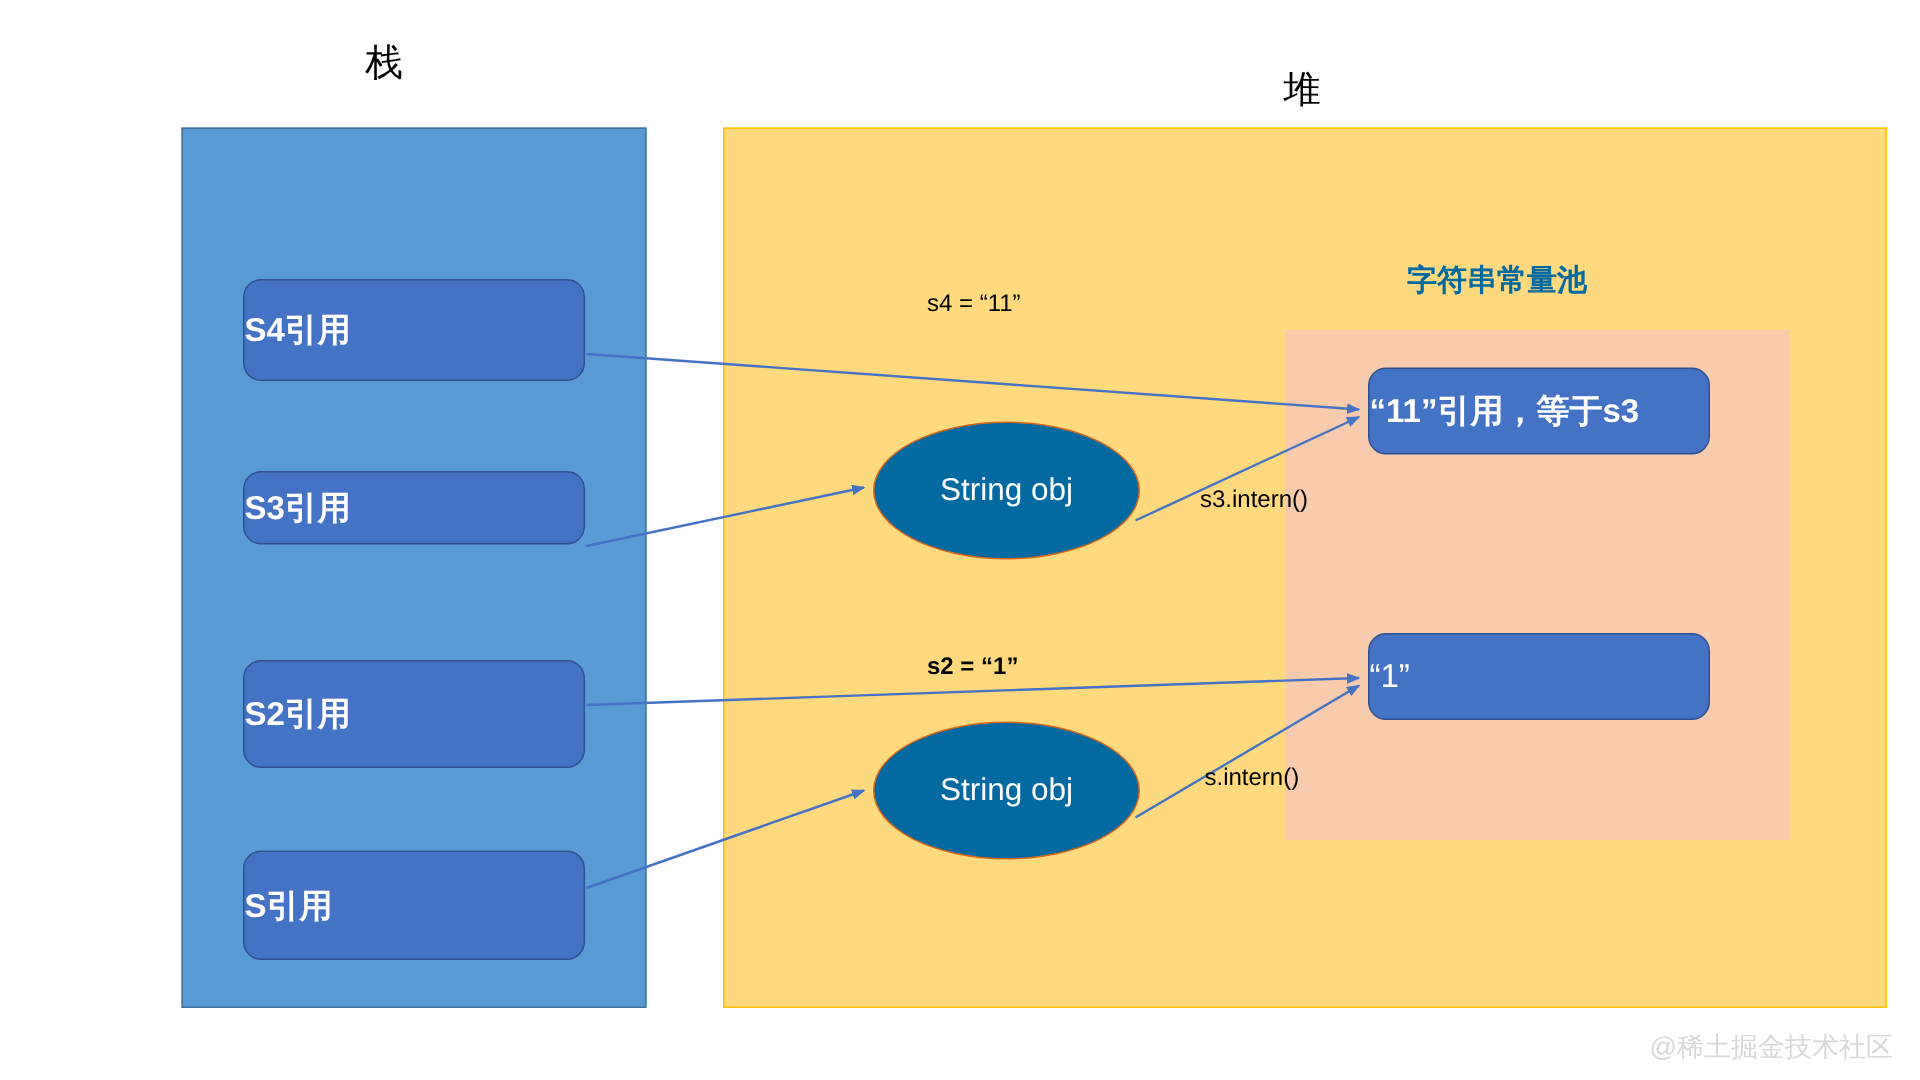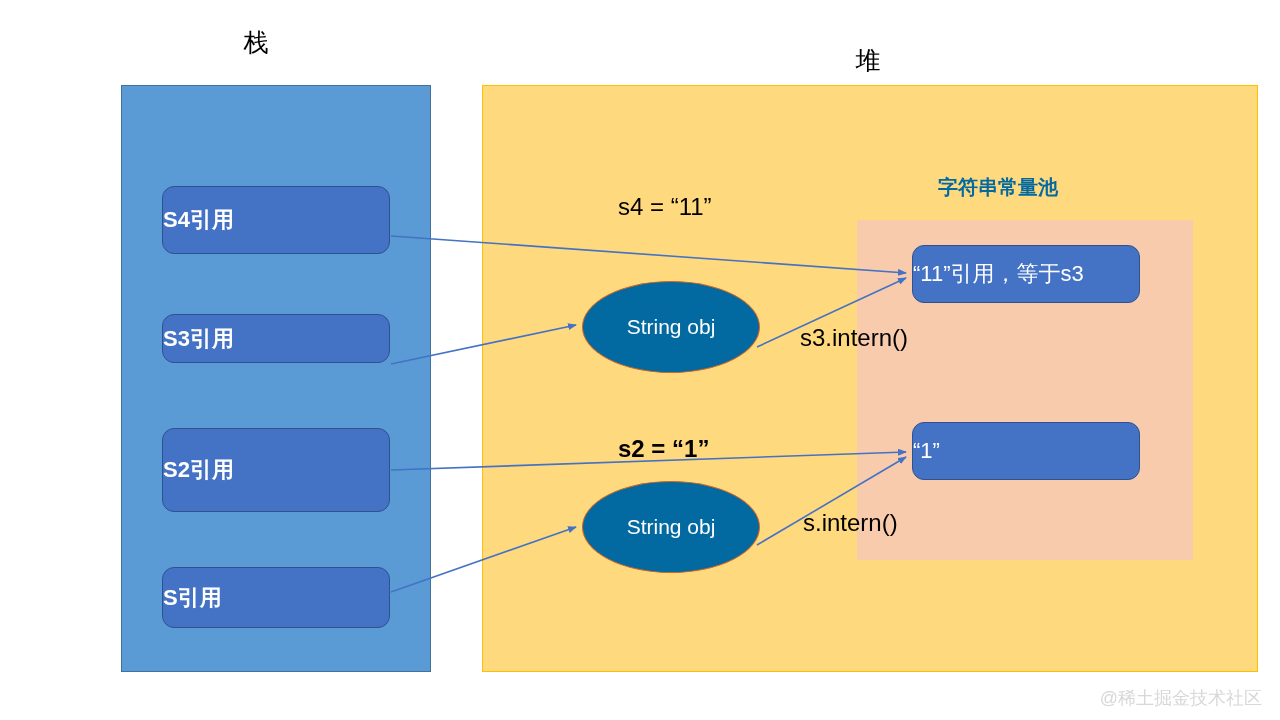--- a/index.html
+++ b/index.html
@@ -59,24 +59,24 @@
     align-items: center;
     justify-content: flex-start;
     color: #ffffff;
     font-size: 22px;
     font-weight: bold;
     white-space: nowrap;
   }
 
   .stack-s4 { left: 162px; top: 186px; width: 228px; height: 68px; }
   .stack-s3 { left: 162px; top: 314px; width: 228px; height: 49px; }
-  .stack-s2 { left: 162px; top: 428px; width: 228px; height: 84px; }
-  .stack-s  { left: 162px; top: 567px; width: 228px; height: 61px; }
+  .stack-s2 { left: 162px; top: 440px; width: 228px; height: 72px; }
+  .stack-s  { left: 162px; top: 567px; width: 228px; height: 73px; }
 
-  .pool-box-11 { left: 912px; top: 245px; width: 228px; height: 58px; font-weight: normal; }
+  .pool-box-11 { left: 912px; top: 245px; width: 228px; height: 58px; font-weight: bold; }
   .pool-box-1  { left: 912px; top: 422px; width: 228px; height: 58px; font-weight: normal; }
 
   
   .ellipse-orange {
     width: 178px; height: 92px;
     background: #0369a1;
     border: 1px solid #D4651C;
     border-radius: 50%;
     box-sizing: border-box;
     display: flex;
@@ -84,21 +84,21 @@
     justify-content: center;
     color: #ffffff;
     font-size: 21px;
     white-space: nowrap;
   }
   .ellipse-1 { left: 582px; top: 281px; }
   .ellipse-2 { left: 582px; top: 481px; }
 
   
   .edge-label {
-    font-size: 24px;
+    font-size: 16px;
     color: #000000;
     white-space: nowrap;
     line-height: 1;
   }
   .pool-title {
     font-size: 20px;
     font-weight: bold;
     color: #0369a1;
     white-space: nowrap;
     line-height: 1;

